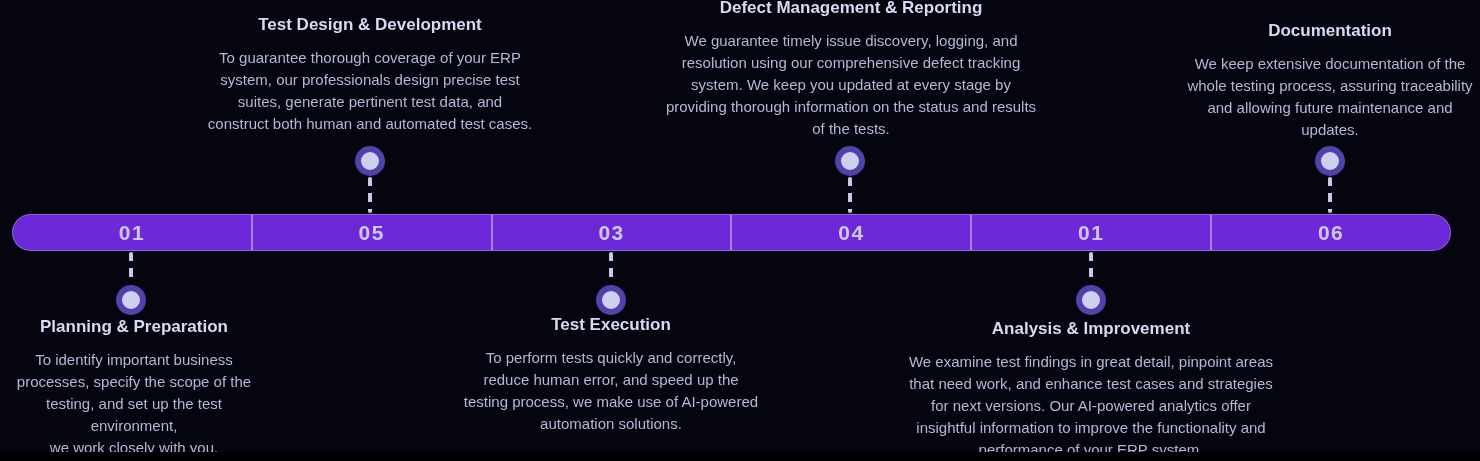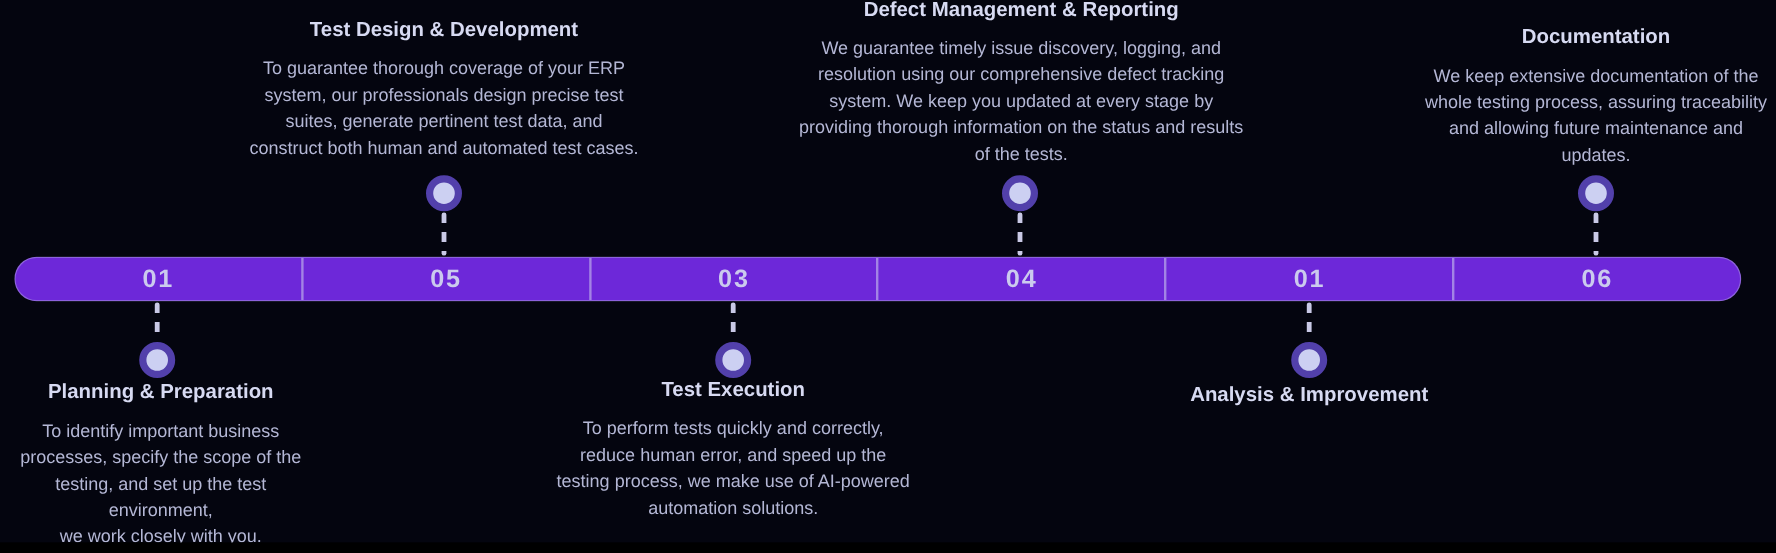--- a/index.html
+++ b/index.html
@@ -172,16 +172,21 @@
   </div>
   <div class="stage-block block-s3">
     <div class="stage-title">Test Execution</div>
     <div class="stage-desc">To perform tests quickly and correctly,
 reduce human error, and speed up the
 testing process, we make use of AI-powered
 automation solutions.</div>
   </div>
   <div class="stage-block block-s5">
     <div class="stage-title">Analysis &amp; Improvement</div>
+    <div class="stage-desc">We examine test findings in great detail, pinpoint areas
+that need work, and enhance test cases and strategies
+for next versions. Our AI-powered analytics offer
+insightful information to improve the functionality and
+performance of your ERP system.</div>
   </div>
 
   <div class="bottom-strip"></div>
 </div>
 
 </body></html>

